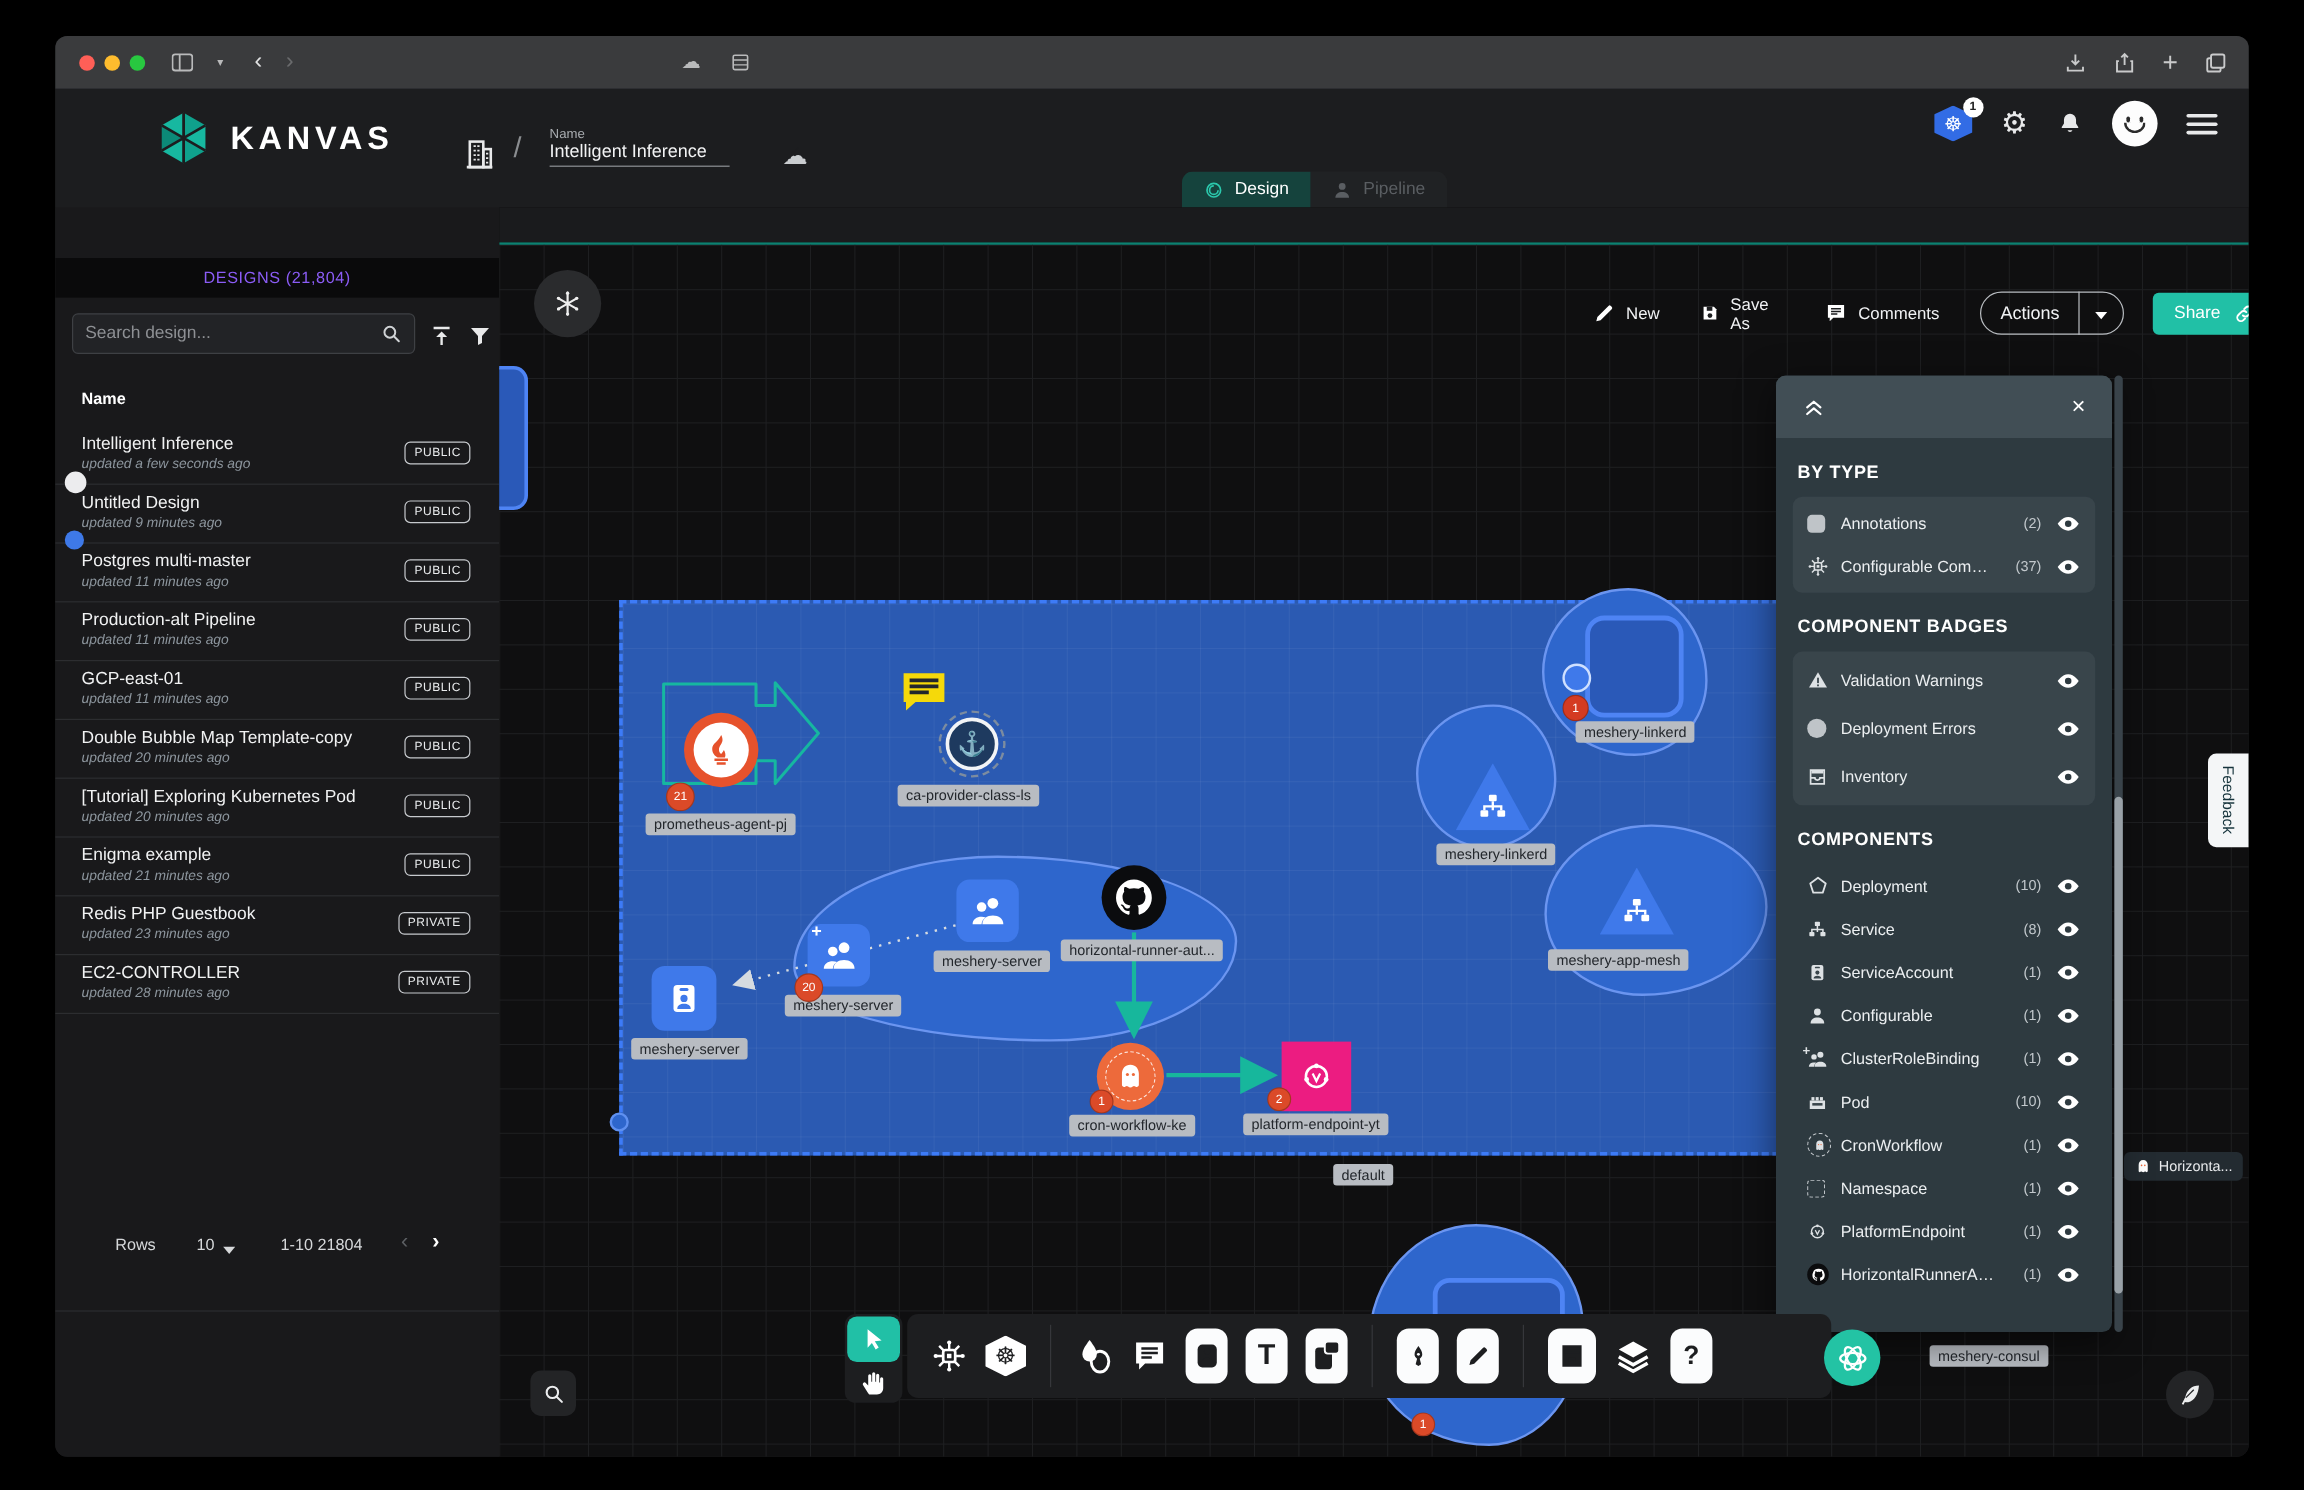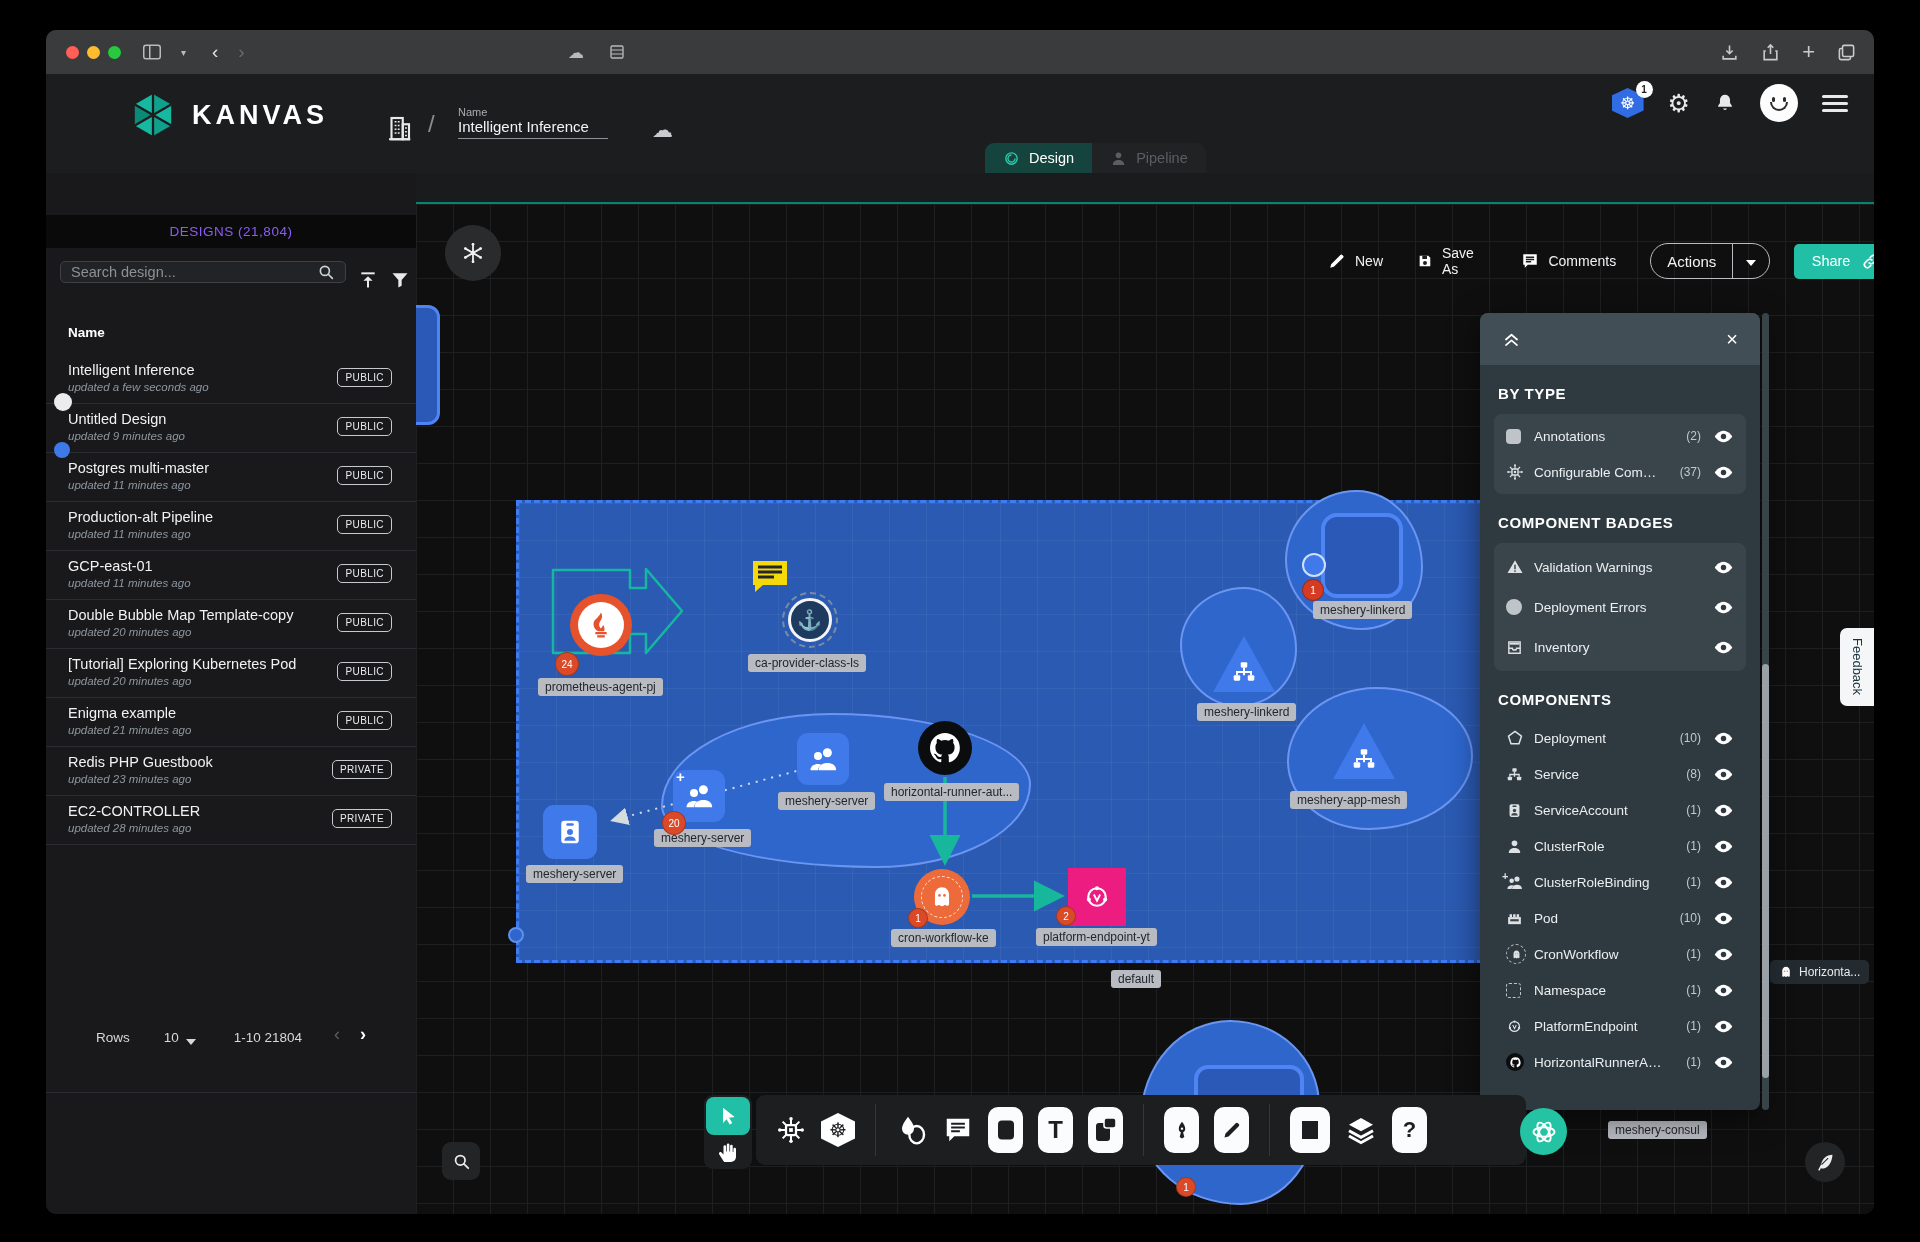--- a/index.html
+++ b/index.html
@@ -27,21 +27,21 @@
   .hbadge{position:absolute;right:-9px;top:-7px;width:17px;height:17px;background:#FFF;color:#222;border-radius:50%;font-size:10px;display:flex;align-items:center;justify-content:center;font-weight:bold}
   .avatar{width:38px;height:38px;border-radius:50%;background:#FDFDFD;position:relative}
   .avatar i{position:absolute;width:3px;height:5px;background:#2b2b2b;border-radius:2px;top:13px}
   .avatar u{position:absolute;left:10px;top:18px;width:18px;height:9px;border:2px solid #2b2b2b;border-top:none;border-radius:0 0 12px 12px}
   .burger div{width:26px;height:3px;background:#E8E9EA;border-radius:2px;margin:4px 0}
   
   .appbody{position:absolute;left:0;top:143px;width:100%;height:1041px;display:flex}
   
   .sidebar{position:relative;width:370px;height:100%;background:#19191B;flex:none}
   .sb-band{position:absolute;left:0;top:42px;width:100%;height:33px;background:#0A0A0B;display:flex;align-items:center;justify-content:center;color:#8b5cf6;font-size:13.5px;letter-spacing:.5px}
-  .search{position:absolute;left:14px;top:88px;width:286px;height:22px;background:#222326;border:1px solid #3E4044;border-radius:5px;display:flex;align-items:center;padding:0 10px}
+  .search{position:absolute;left:14px;top:88px;width:286px;height:34px;background:#222326;border:1px solid #3E4044;border-radius:5px;display:flex;align-items:center;padding:0 10px}
   .search input{flex:1;background:transparent;border:none;outline:none;color:#D8DADC;font-size:14.5px;font-family:"Liberation Sans",sans-serif}
   .search input::placeholder{color:#8E9094}
   .sb-colhdr{position:absolute;left:22px;top:152px;color:#FFF;font-weight:bold;font-size:13.5px}
   .ditem{position:absolute;left:0;width:100%;height:49px;border-bottom:1px solid #2C2D30;padding:7px 14px 0 22px}
   .dname{color:#F1F2F3;font-size:14.5px}
   .dupd{color:#8D969E;font-size:11.5px;font-style:italic;margin-top:3px}
   .vbadge{position:absolute;right:24px;top:13px;border:1px solid #C6C9CD;border-radius:5px;color:#E9EBED;font-size:10px;padding:3px 7px;letter-spacing:.4px}
   .pagin{position:absolute;left:0;top:840px;width:100%;height:32px;display:flex;align-items:flex-end;color:#D6D8DA;font-size:13.5px}
   .sb-divider{position:absolute;left:0;top:919px;width:100%;border-top:1px solid #2C2D30}
   .caret{width:0;height:0;border-left:5px solid transparent;border-right:5px solid transparent;border-top:6px solid #D6D8DA;display:inline-block;margin-left:7px}
@@ -503,21 +503,21 @@
           <line x1="556" y1="723" x2="642" y2="723" stroke="#17B79C" stroke-width="3.5" marker-end="url(#arwT)"></line>
         </svg>
 
         <div class="abs" style="left:154px;top:421px;width:62px;height:62px;border-radius:50%;background:#E6522C;display:flex;align-items:center;justify-content:center;z-index:6">
           <div style="width:46px;height:46px;border-radius:50%;background:#FFF;display:flex;align-items:center;justify-content:center">
             <svg style="width:30px;height:30px;color:#E6522C">
                 <use href="#i-flame"></use>
               </svg>
           </div>
         </div>
-        <div class="nbadge" style="left:139px;top:479px;width:24px;height:24px;font-size:10px">24</div>
+        <div class="nbadge" style="left:139px;top:479px;width:24px;height:24px;font-size:10px">21</div>
         <div class="nlabel" style="left:122px;top:505px">prometheus-agent-pj</div>
 
         <div class="abs" style="left:335px;top:386px;z-index:6">
           <svg width="38" height="34" viewBox="0 0 38 34">
               <path d="M2 2h34v24H12l-8 7v-7H2z" fill="#F5D90A"></path>
               <path d="M7 8h24M7 13h24M7 18h16" stroke="#23272C" stroke-width="3"></path>
             </svg>
         </div>
 
         <div class="abs" style="left:366px;top:419px;width:56px;height:56px;border-radius:50%;border:2px dashed #7C8CA0;display:flex;align-items:center;justify-content:center;z-index:6">
@@ -743,21 +743,21 @@
               <svg class="eye" style="color:#FFF">
                   <use href="#i-eye"></use>
                 </svg>
             </div>
             <div class="prow">
               <span class="picon">
                   <svg style="width:17px;height:17px">
                     <use href="#i-person"></use>
                   </svg>
                 </span>
-              <span class="plabel">ClusterRole</span>
+              <span class="plabel">Configurable</span>
               <span class="pcount">(1)</span>
               <svg class="eye" style="color:#FFF">
                   <use href="#i-eye"></use>
                 </svg>
             </div>
             <div class="prow">
               <span class="picon" style="position:relative">
                   <svg style="width:17px;height:17px">
                     <use href="#i-people"></use>
                   </svg>

